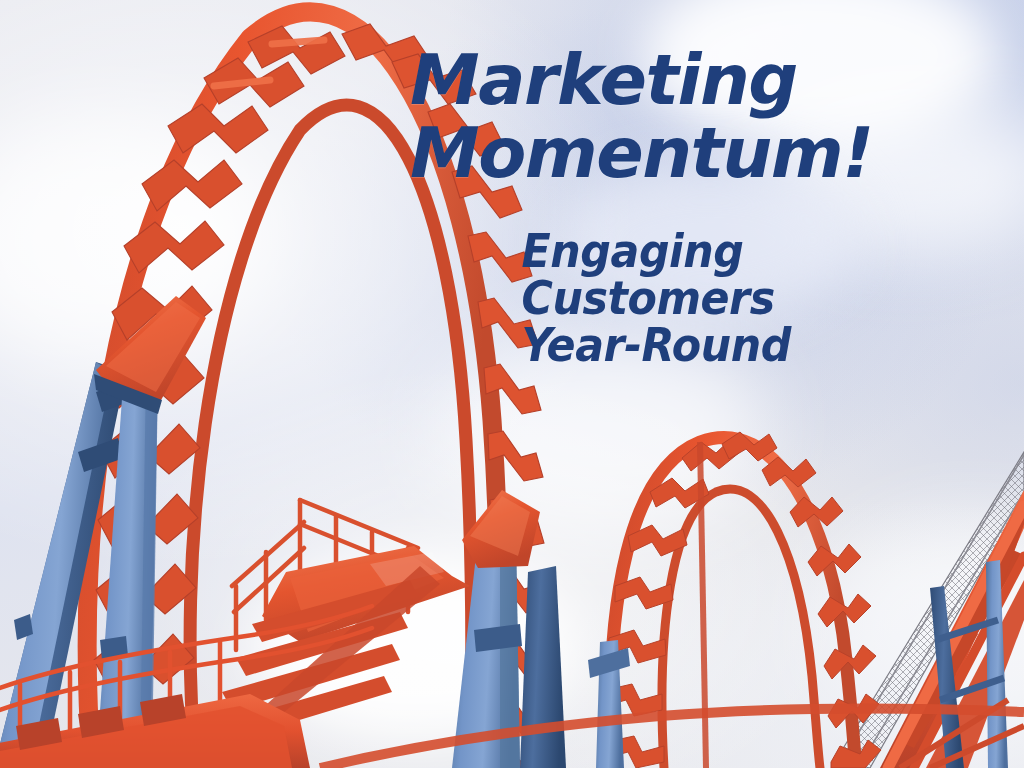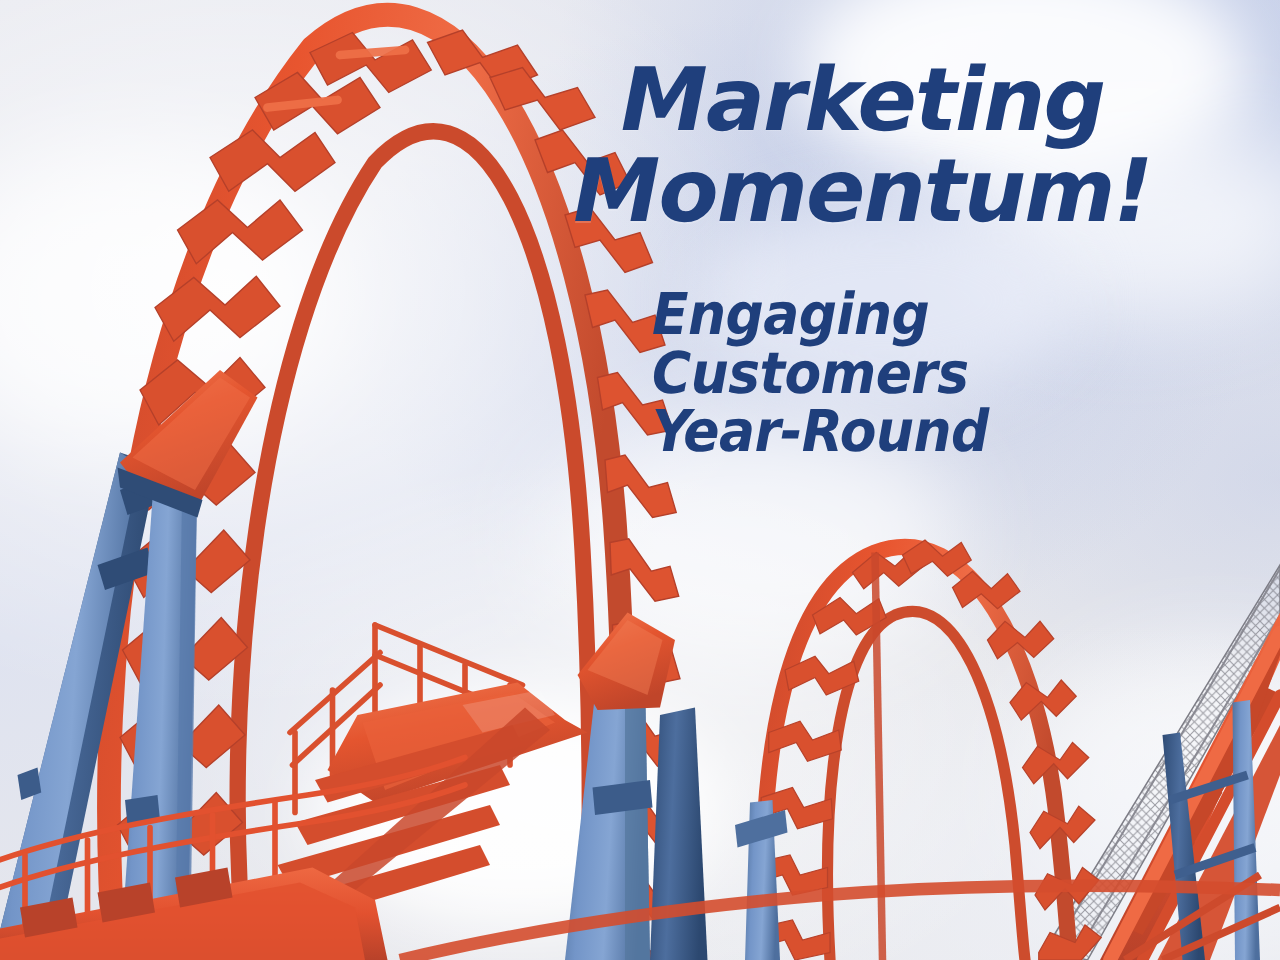--- a/index.html
+++ b/index.html
@@ -39,21 +39,21 @@
   
   .coaster{position:absolute;inset:0;}
   .coaster svg{position:absolute;inset:0;width:1024px;height:768px;display:block;}
 
   
   .headline-block{
     position:absolute;
     right:54px;
     top:46px;
     width:560px;
-    text-align:center;
+    text-align:left;
     z-index:40;
   }
   .title-line{
     display:block;
     font-family:"DejaVu Sans", sans-serif;
     font-weight:700;
     font-style:italic;
     font-size:70px;
     line-height:0.98;
     letter-spacing:-1.5px;

